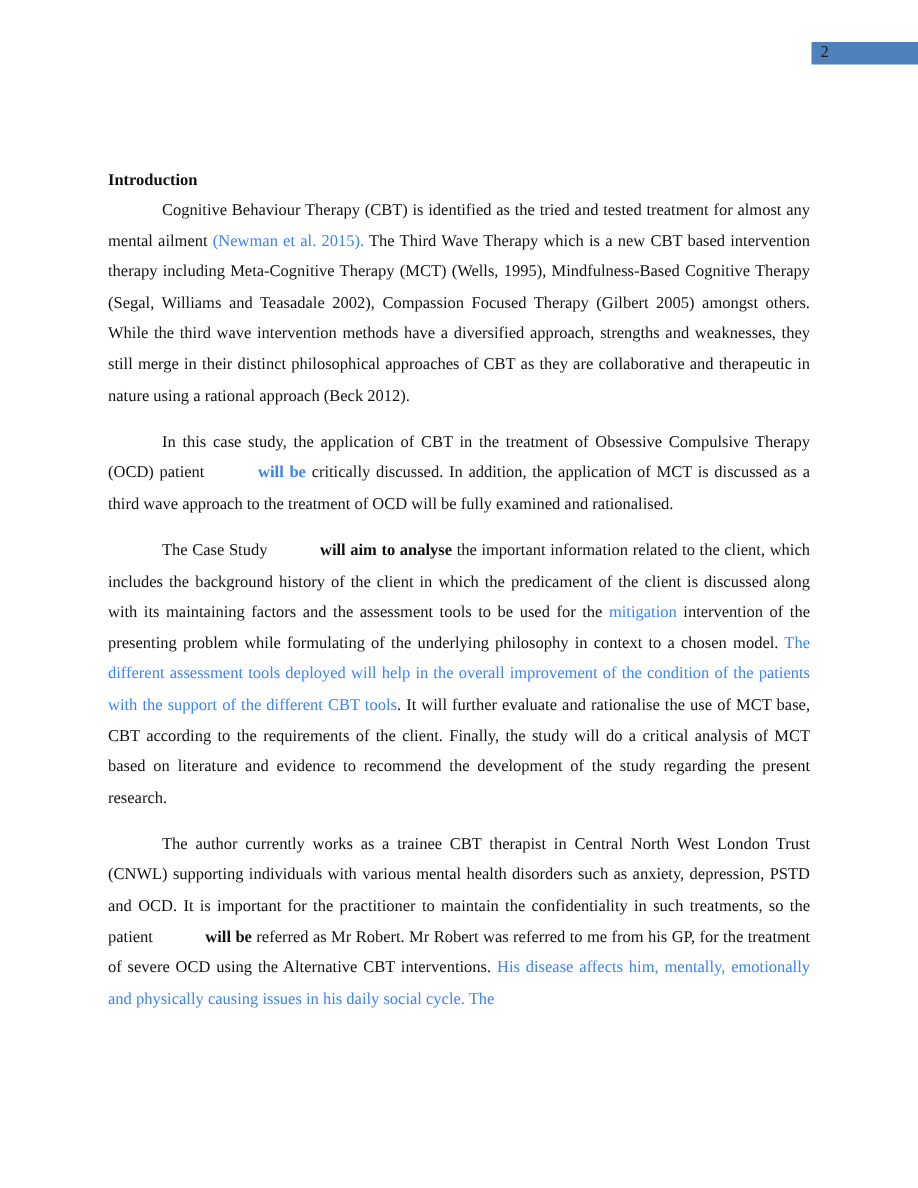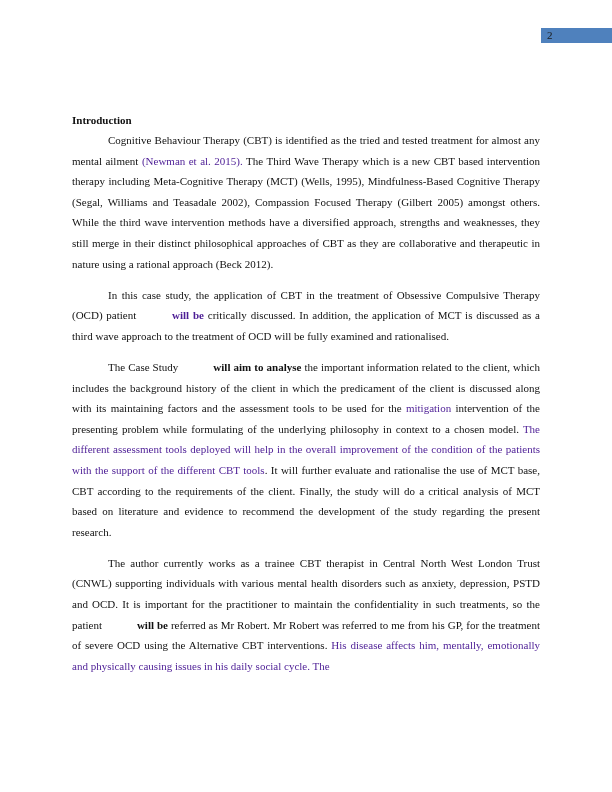--- a/index.html
+++ b/index.html
@@ -4,21 +4,21 @@
   <style>
     html, body { margin: 0; padding: 0; background: #ffffff; }
     body { width: 612px; height: 792px; position: relative; overflow: hidden;
       font-family: "Liberation Serif", "DejaVu Serif", serif; color: #111; }
     .pagenum { position: absolute; left: 541px; top: 28px; width: 71px; height: 15px;
       background: #4f81bd; color: #1a1a1a; font-size: 11px; line-height: 15px;
       padding-left: 6px; box-sizing: border-box; }
     .content { position: absolute; left: 72px; top: 110px; width: 468px; font-size: 11px; }
     .heading { font-weight: bold; margin: 0; line-height: 20px; }
     .para { margin: 0 0 10.5px 0; text-align: justify; text-indent: 36px; line-height: 20.6px; }
-    .red { color: #4c1d95; }
+    .red { color: #3b82f6; }
     .b { font-weight: bold; margin-left: 32px; }
   </style>
 </head>
 <body>
 
 <div class="pagenum">
   <span>2</span>
 </div>
 
 <div class="content">

